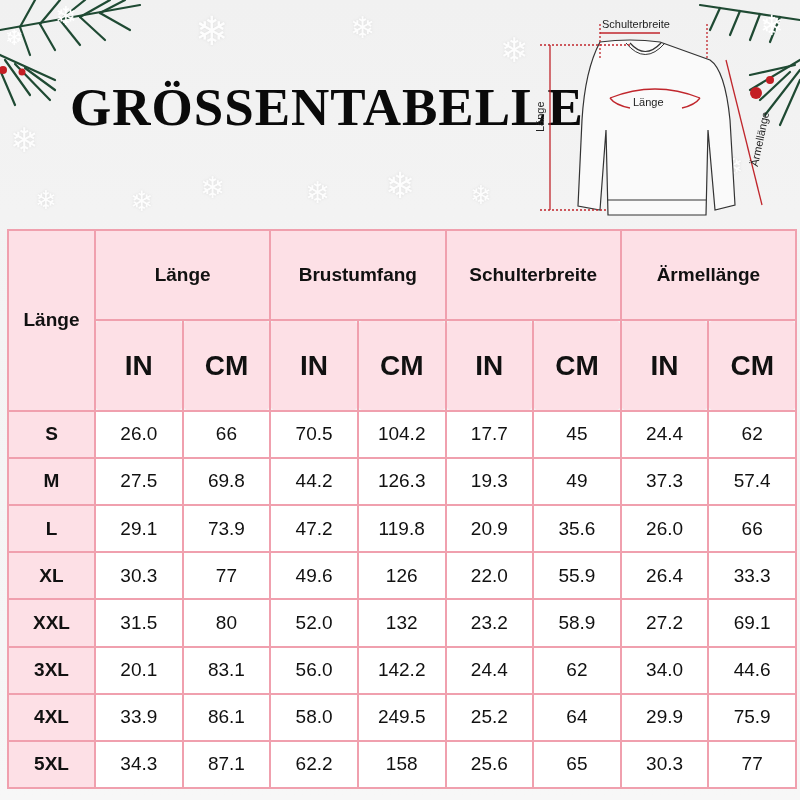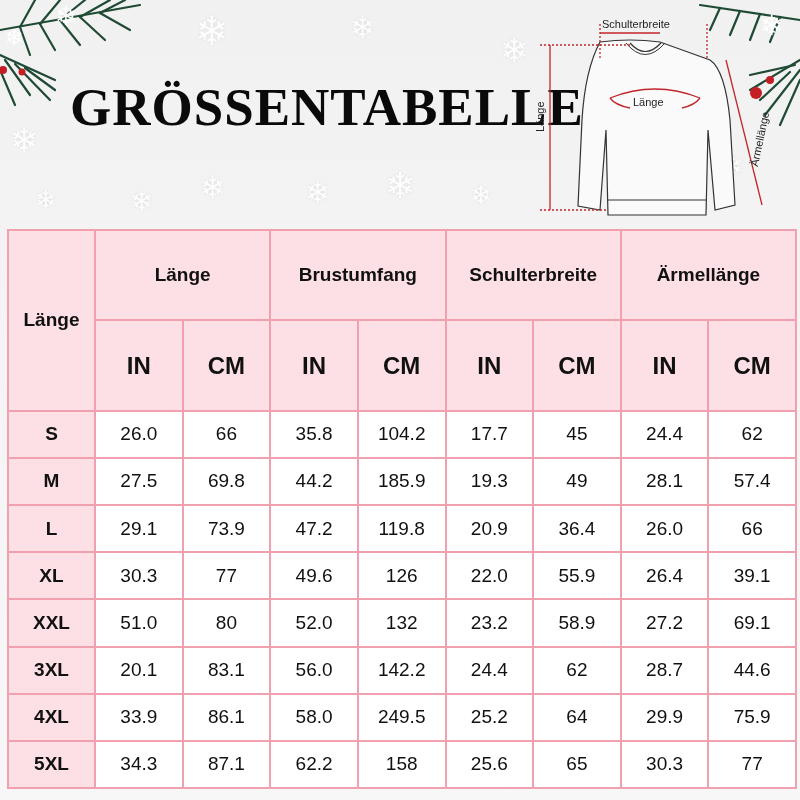--- a/index.html
+++ b/index.html
@@ -20,21 +20,21 @@
   .diagram .lbl { position:absolute; font-size:11px; color:#222; }
   table.size {
     position:absolute; left:7px; top:229px; width:790px; height:560px;
     border-collapse:collapse; table-layout:fixed;
   }
   table.size td, table.size th {
     border:2px solid #f0a0ae; text-align:center; vertical-align:middle;
     color:#111; padding:0;
   }
   table.size th { background:#fde0e6; font-weight:bold; font-size:19px; }
-  table.size th.sub { font-size:24px; }
+  table.size th.sub { font-size:28px;border-radius:7px; }
   table.size td.size-label { background:#fde0e6; font-weight:bold; font-size:19px; }
   table.size td.val { background:#ffffff; font-size:19px; }
 </style>
 </head>
 <body>
 
 <div class="bg-snow" style="left:195px;top:8px;font-size:40px;">❄</div>
 <div class="bg-snow" style="left:350px;top:10px;font-size:30px;">❄</div>
 <div class="bg-snow" style="left:10px;top:120px;font-size:34px;">❄</div>
 <div class="bg-snow" style="left:35px;top:185px;font-size:26px;">❄</div>
@@ -152,80 +152,80 @@
     <th class="sub">CM</th>
     <th class="sub">IN</th>
     <th class="sub">CM</th>
   </tr>
   </tbody>
     <tbody id="table-body">
       <tr>
         <td class="size-label">S</td>
         <td class="val">26.0</td>
         <td class="val">66</td>
-        <td class="val">35.8</td>
+        <td class="val">70.5</td>
         <td class="val">104.2</td>
         <td class="val">17.7</td>
         <td class="val">45</td>
         <td class="val">24.4</td>
         <td class="val">62</td>
       </tr>
       <tr>
         <td class="size-label">M</td>
         <td class="val">27.5</td>
         <td class="val">69.8</td>
         <td class="val">44.2</td>
-        <td class="val">185.9</td>
+        <td class="val">126.3</td>
         <td class="val">19.3</td>
         <td class="val">49</td>
-        <td class="val">28.1</td>
+        <td class="val">37.3</td>
         <td class="val">57.4</td>
       </tr>
       <tr>
         <td class="size-label">L</td>
         <td class="val">29.1</td>
         <td class="val">73.9</td>
         <td class="val">47.2</td>
         <td class="val">119.8</td>
         <td class="val">20.9</td>
-        <td class="val">36.4</td>
+        <td class="val">35.6</td>
         <td class="val">26.0</td>
         <td class="val">66</td>
       </tr>
       <tr>
         <td class="size-label">XL</td>
         <td class="val">30.3</td>
         <td class="val">77</td>
         <td class="val">49.6</td>
         <td class="val">126</td>
         <td class="val">22.0</td>
         <td class="val">55.9</td>
         <td class="val">26.4</td>
-        <td class="val">39.1</td>
+        <td class="val">33.3</td>
       </tr>
       <tr>
         <td class="size-label">XXL</td>
-        <td class="val">51.0</td>
+        <td class="val">31.5</td>
         <td class="val">80</td>
         <td class="val">52.0</td>
         <td class="val">132</td>
         <td class="val">23.2</td>
         <td class="val">58.9</td>
         <td class="val">27.2</td>
         <td class="val">69.1</td>
       </tr>
       <tr>
         <td class="size-label">3XL</td>
         <td class="val">20.1</td>
         <td class="val">83.1</td>
         <td class="val">56.0</td>
         <td class="val">142.2</td>
         <td class="val">24.4</td>
         <td class="val">62</td>
-        <td class="val">28.7</td>
+        <td class="val">34.0</td>
         <td class="val">44.6</td>
       </tr>
       <tr>
         <td class="size-label">4XL</td>
         <td class="val">33.9</td>
         <td class="val">86.1</td>
         <td class="val">58.0</td>
         <td class="val">249.5</td>
         <td class="val">25.2</td>
         <td class="val">64</td>

